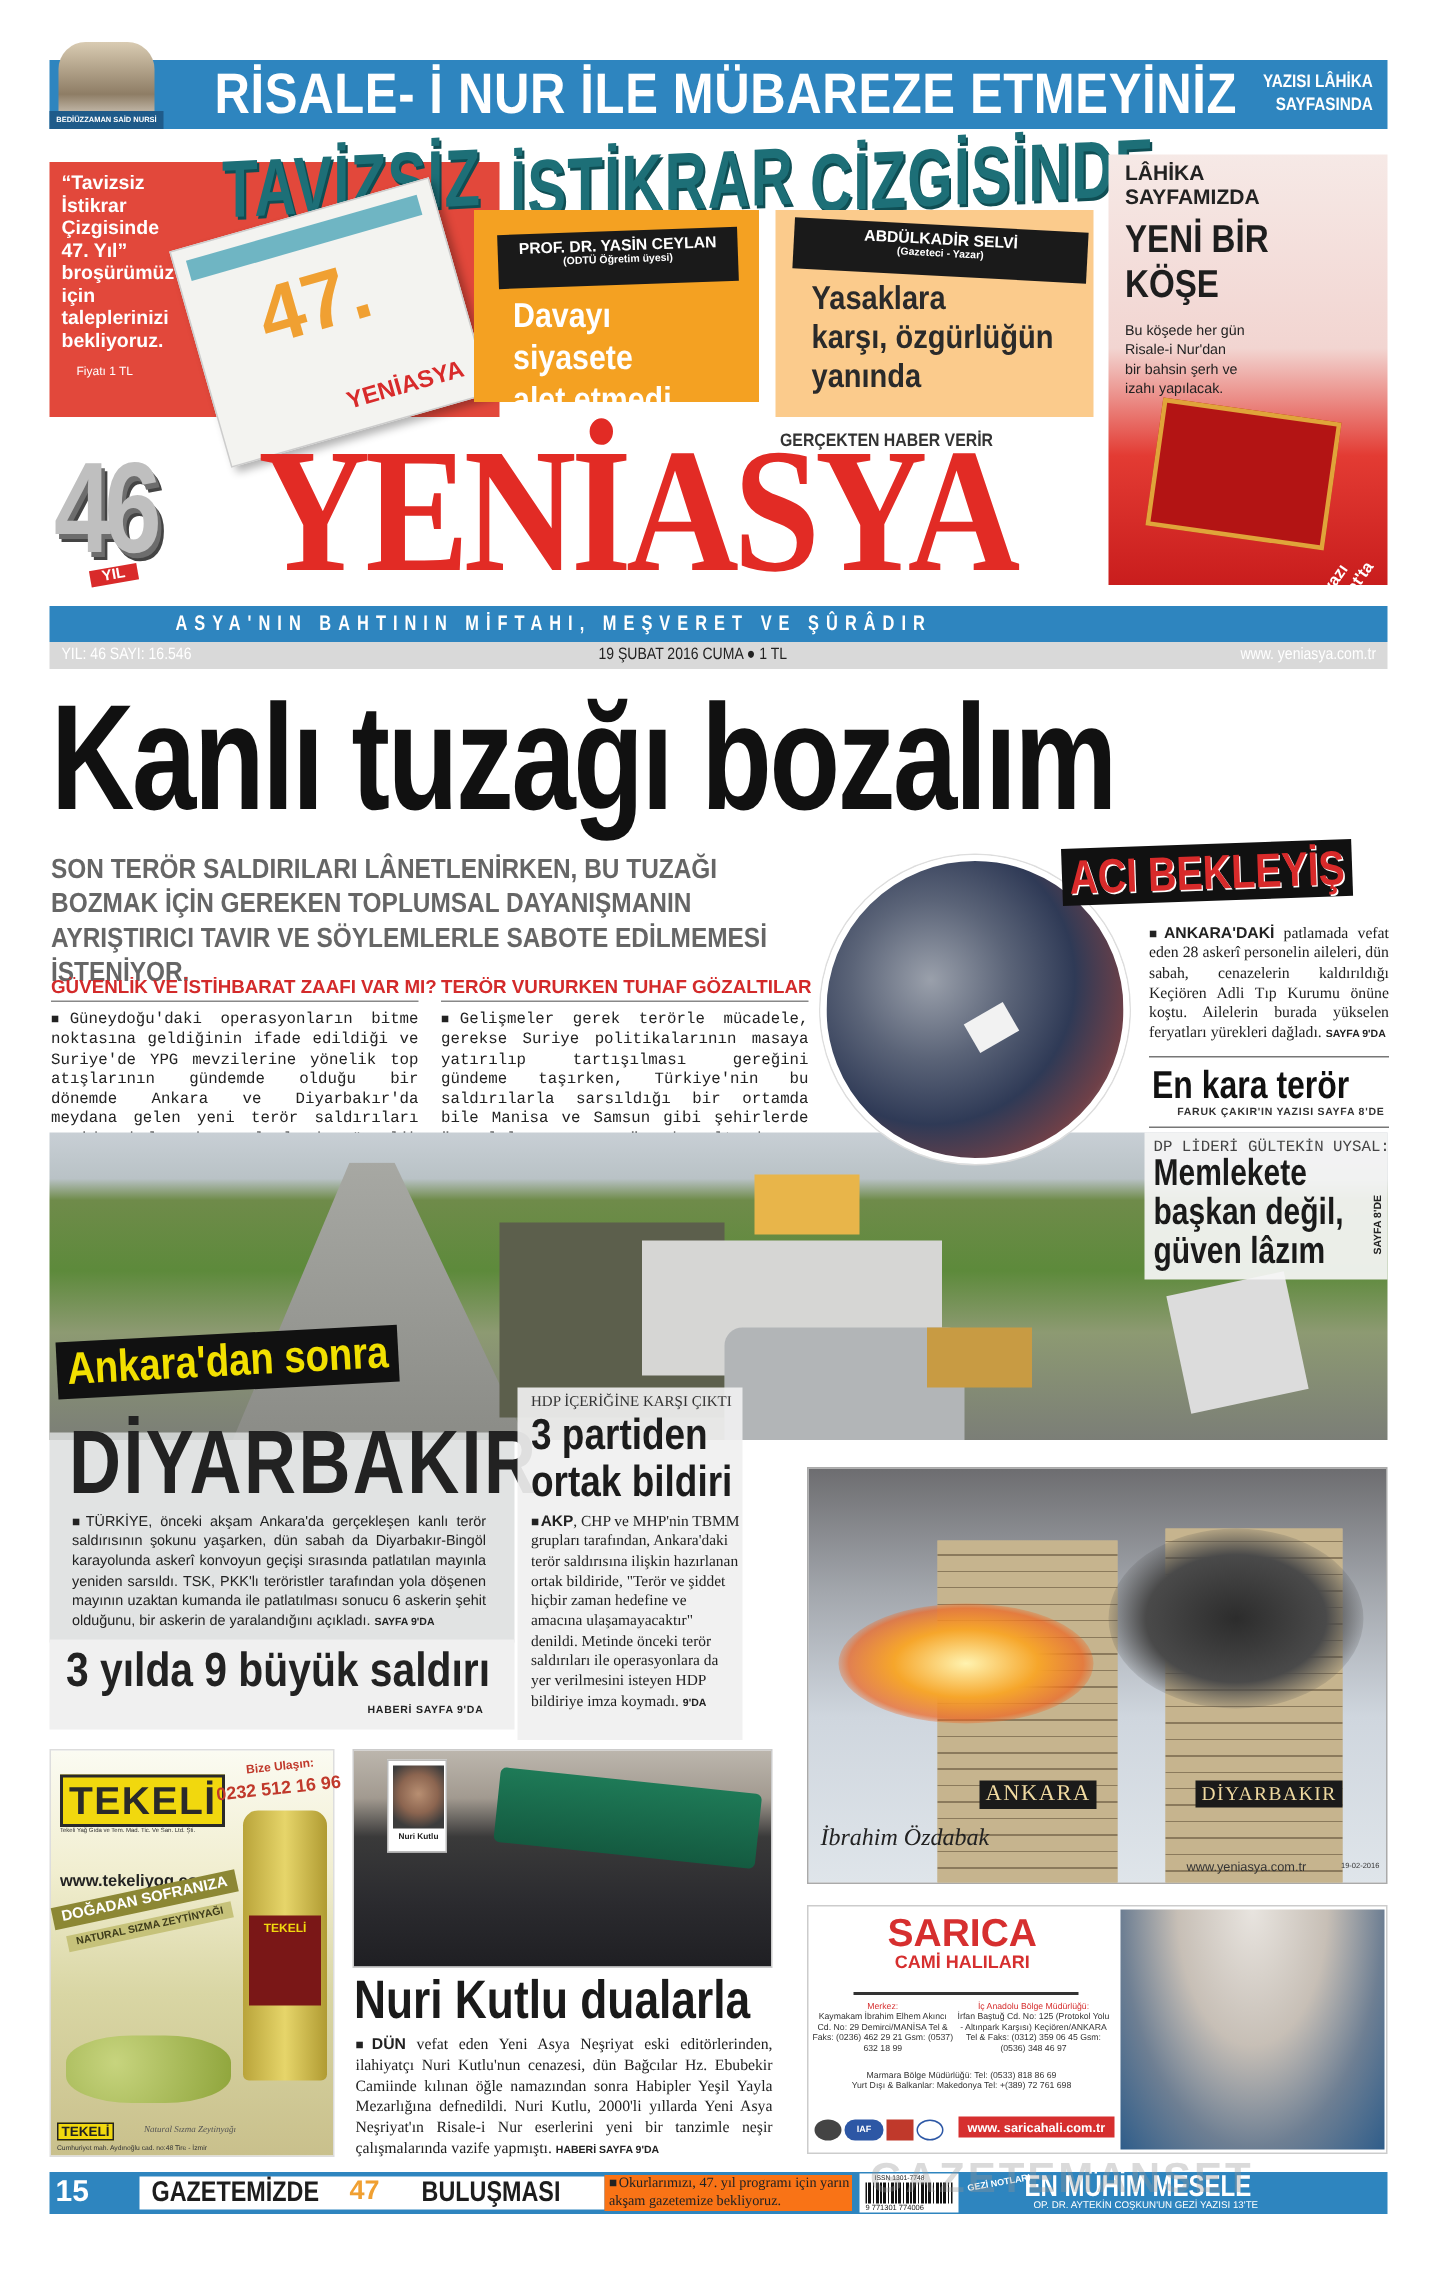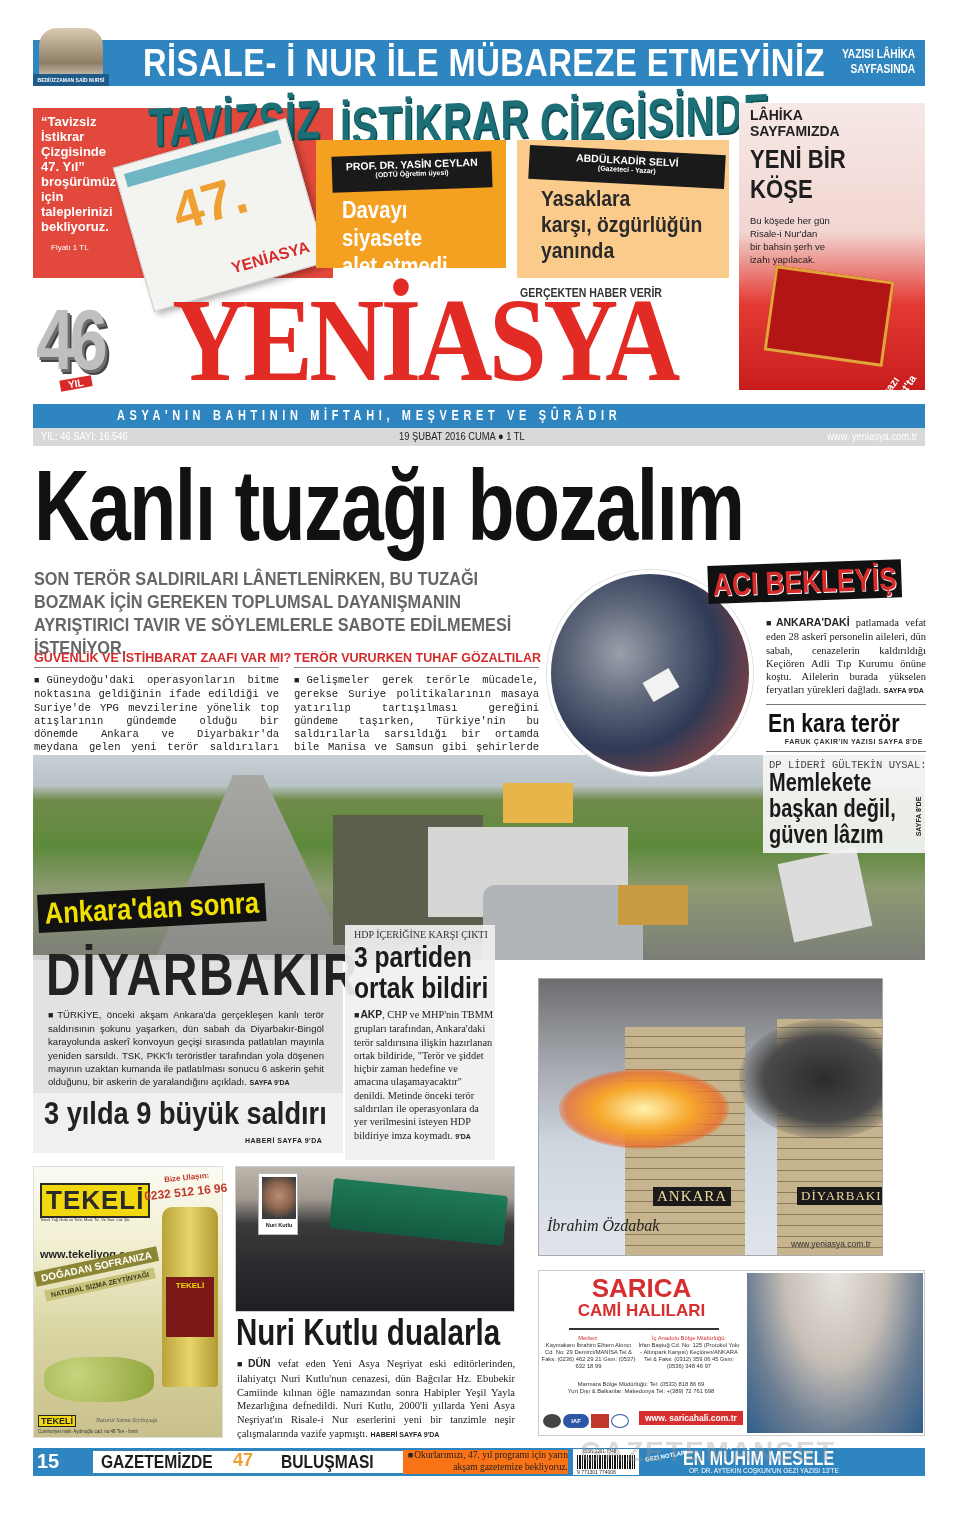--- a/index.html
+++ b/index.html
@@ -92,21 +92,21 @@
     #saldiri-box { left: 33px; top: 1093px; width: 310px; height: 60px; background: #f0f0f0; }
     #saldiri { left: 44px; top: 1095px; font-size: 32px; font-weight: bold; color: #222; transform: scaleX(0.85); transform-origin: left; white-space: nowrap; }
     #saldiri-ref { left: 245px; top: 1137px; font-size: 7px; font-weight: bold; letter-spacing: 0.5px; }
 
     #hdp-box { left: 345px; top: 925px; width: 150px; height: 235px; background: rgba(240,240,240,0.92); }
     #hdp-kicker { left: 354px; top: 929px; font-family: "Liberation Serif", serif; font-size: 10px; color: #333; white-space: nowrap; }
     #hdp-head { left: 354px; top: 942px; font-size: 29px; font-weight: bold; color: #1c1c1c; line-height: 31px; transform: scaleX(0.85); transform-origin: left; white-space: nowrap; }
     #hdp-text { left: 354px; top: 1008px; width: 140px; font-family: "Liberation Serif", serif; font-size: 10.3px; line-height: 13.3px; color: #222; }
 
     
-    #cartoon { left: 538px; top: 978px; width: 345px; height: 278px; border: 1px solid #aaa; background: linear-gradient(180deg,#6d6d70 0%,#a3a7ad 30%,#cfd6de 60%,#dfe5ea 100%); overflow: hidden; }
+    #cartoon { left: 538px; top: 978px; width: 387px; height: 278px; border: 1px solid #aaa; background: linear-gradient(180deg,#6d6d70 0%,#a3a7ad 30%,#cfd6de 60%,#dfe5ea 100%); overflow: hidden; }
     .tower { background: repeating-linear-gradient(0deg,#c6b48e 0 10px,#8b7a5c 10px 11px), #c6b48e; }
     #tower-ankara { left: 86px; top: 48px; width: 120px; height: 240px; }
     #tower-diyar { left: 238px; top: 40px; width: 118px; height: 250px; }
     #fire { left: 20px; top: 90px; width: 170px; height: 80px; border-radius: 50%; background: radial-gradient(ellipse at center,#fff3b0 0%,#f6a62b 40%,rgba(240,100,30,0.7) 65%,rgba(0,0,0,0) 75%); }
     #smoke { left: 200px; top: 40px; width: 170px; height: 120px; border-radius: 50%; background: radial-gradient(ellipse at center,#2c2c2c 0%,#4a4a4a 50%,rgba(70,70,70,0) 75%); }
     .tower-sign { background: #1a1a1a; color: #efd9a0; font-size: 15px; letter-spacing: 1px; padding: 1px 4px; font-family: "Liberation Serif", serif; }
     #sign-ankara { left: 114px; top: 208px; }
     #sign-diyar { left: 258px; top: 208px; font-size: 13px; }
     #cartoon-sig { left: 8px; top: 238px; font-family: "Liberation Serif", serif; font-style: italic; font-size: 16px; color: #222; }
     #cartoon-url { left: 252px; top: 260px; font-size: 8.5px; color: #333; }
@@ -134,35 +134,35 @@
     #inset { left: 22px; top: 6px; width: 40px; height: 62px; background: #fff; border: 1px solid #bbb; }
     #inset .face { left: 3px; top: 3px; width: 34px; height: 42px; background: radial-gradient(circle at 50% 45%,#b88f72 0%,#8c6550 45%,#3c3c3c 80%); }
     #inset .name { left: 0; top: 48px; width: 40px; font-size: 5.5px; text-align: center; font-weight: bold; }
     #funeral-head { left: 236px; top: 1312px; font-size: 36px; font-weight: bold; color: #1a1a1a; transform: scaleX(0.82); transform-origin: left; white-space: nowrap; }
     #funeral-text { left: 237px; top: 1357px; width: 278px; font-family: "Liberation Serif", serif; font-size: 10.5px; line-height: 13.8px; text-align: justify; }
     #funeral-text b { font-family: "Liberation Sans", sans-serif; }
 
     
     #sarica { left: 538px; top: 1270px; width: 387px; height: 166px; border: 1px solid #ccc; background: #fff; }
     #sarica .brand { left: 0; top: 0; width: 205px; text-align: center; color: #d62f2f; font-weight: bold; font-size: 26px; line-height: 26px; padding-top: 4px; }
-    #sarica .brand2 { left: 0; top: 30px; width: 205px; text-align: center; color: #d62f2f; font-weight: bold; font-size: 17px; }
+    #sarica .brand2 { left: 0; top: 30px; width: 205px; text-align: center; color: #d62f2f; font-weight: bold; font-size: 12px; }
     #sarica .rule { left: 30px; top: 57px; width: 150px; height: 2px; background: #333; }
     #sarica .col { font-size: 5.8px; line-height: 7px; color: #333; text-align: center; }
     #sarica .col .h { color: #d62f2f; }
     #sarica .c1 { left: 2px; top: 64px; width: 95px; }
     #sarica .c2 { left: 98px; top: 64px; width: 104px; }
     #sarica .c3 { left: 2px; top: 110px; width: 200px; }
     #sarica .badges { left: 4px; top: 140px; }
     #sarica .badge { display: inline-block; width: 18px; height: 14px; border-radius: 50%; background: #444; margin-right: 2px; vertical-align: middle; }
     #sarica .badge.iaf { width: 26px; background: #2d57a5; color: #fff; font-size: 6px; text-align: center; line-height: 14px; font-weight: bold; border-radius: 8px; }
     #sarica .url { left: 100px; top: 140px; background: #d62f2f; color: #fff; font-size: 8.5px; font-weight: bold; padding: 2px 6px; }
     #sarica .mosque { left: 208px; top: 2px; width: 176px; height: 160px; background: radial-gradient(ellipse at 50% 0%,#e8e4df 0%,#c7bfb6 40%,#6e7f93 70%,#2f5d8a 100%); }
 
     
-    #bottom-strip { left: 33px; top: 1448px; width: 892px; height: 28px; background: #2e85bf; text-align: right; }
+    #bottom-strip { left: 33px; top: 1448px; width: 892px; height: 28px; background: #2e85bf; }
     #page-num { left: 4px; top: 2px; color: #fff; font-size: 20px; font-weight: bold; }
     #meet-box { left: 60px; top: 3px; width: 310px; height: 22px; background: #fff; }
     #meet-a { left: 8px; top: 0; font-size: 19px; font-weight: bold; color: #1d1d1d; transform: scaleX(0.82); transform-origin: left; white-space: nowrap; }
     #meet-47 { left: 140px; top: -1px; font-size: 18px; font-weight: bold; color: #f0a032; }
     #meet-b { left: 188px; top: 0; font-size: 19px; font-weight: bold; color: #1d1d1d; transform: scaleX(0.82); transform-origin: left; white-space: nowrap; }
     #meet-note { left: 370px; top: 2px; width: 165px; height: 24px; background: #f97316; font-family: "Liberation Serif", serif; font-size: 9.5px; line-height: 11.5px; padding-left: 3px; }
     #barcode { left: 540px; top: 1px; width: 66px; height: 26px; background: #fff; }
     #barcode .issn { left: 10px; top: 0; font-size: 4.5px; }
     #barcode .bars { left: 4px; top: 6px; width: 58px; height: 14px; background: repeating-linear-gradient(90deg,#111 0 1px,#fff 1px 2px,#111 2px 4px,#fff 4px 5px); }
     #barcode .num { left: 4px; top: 20px; font-size: 5px; }

